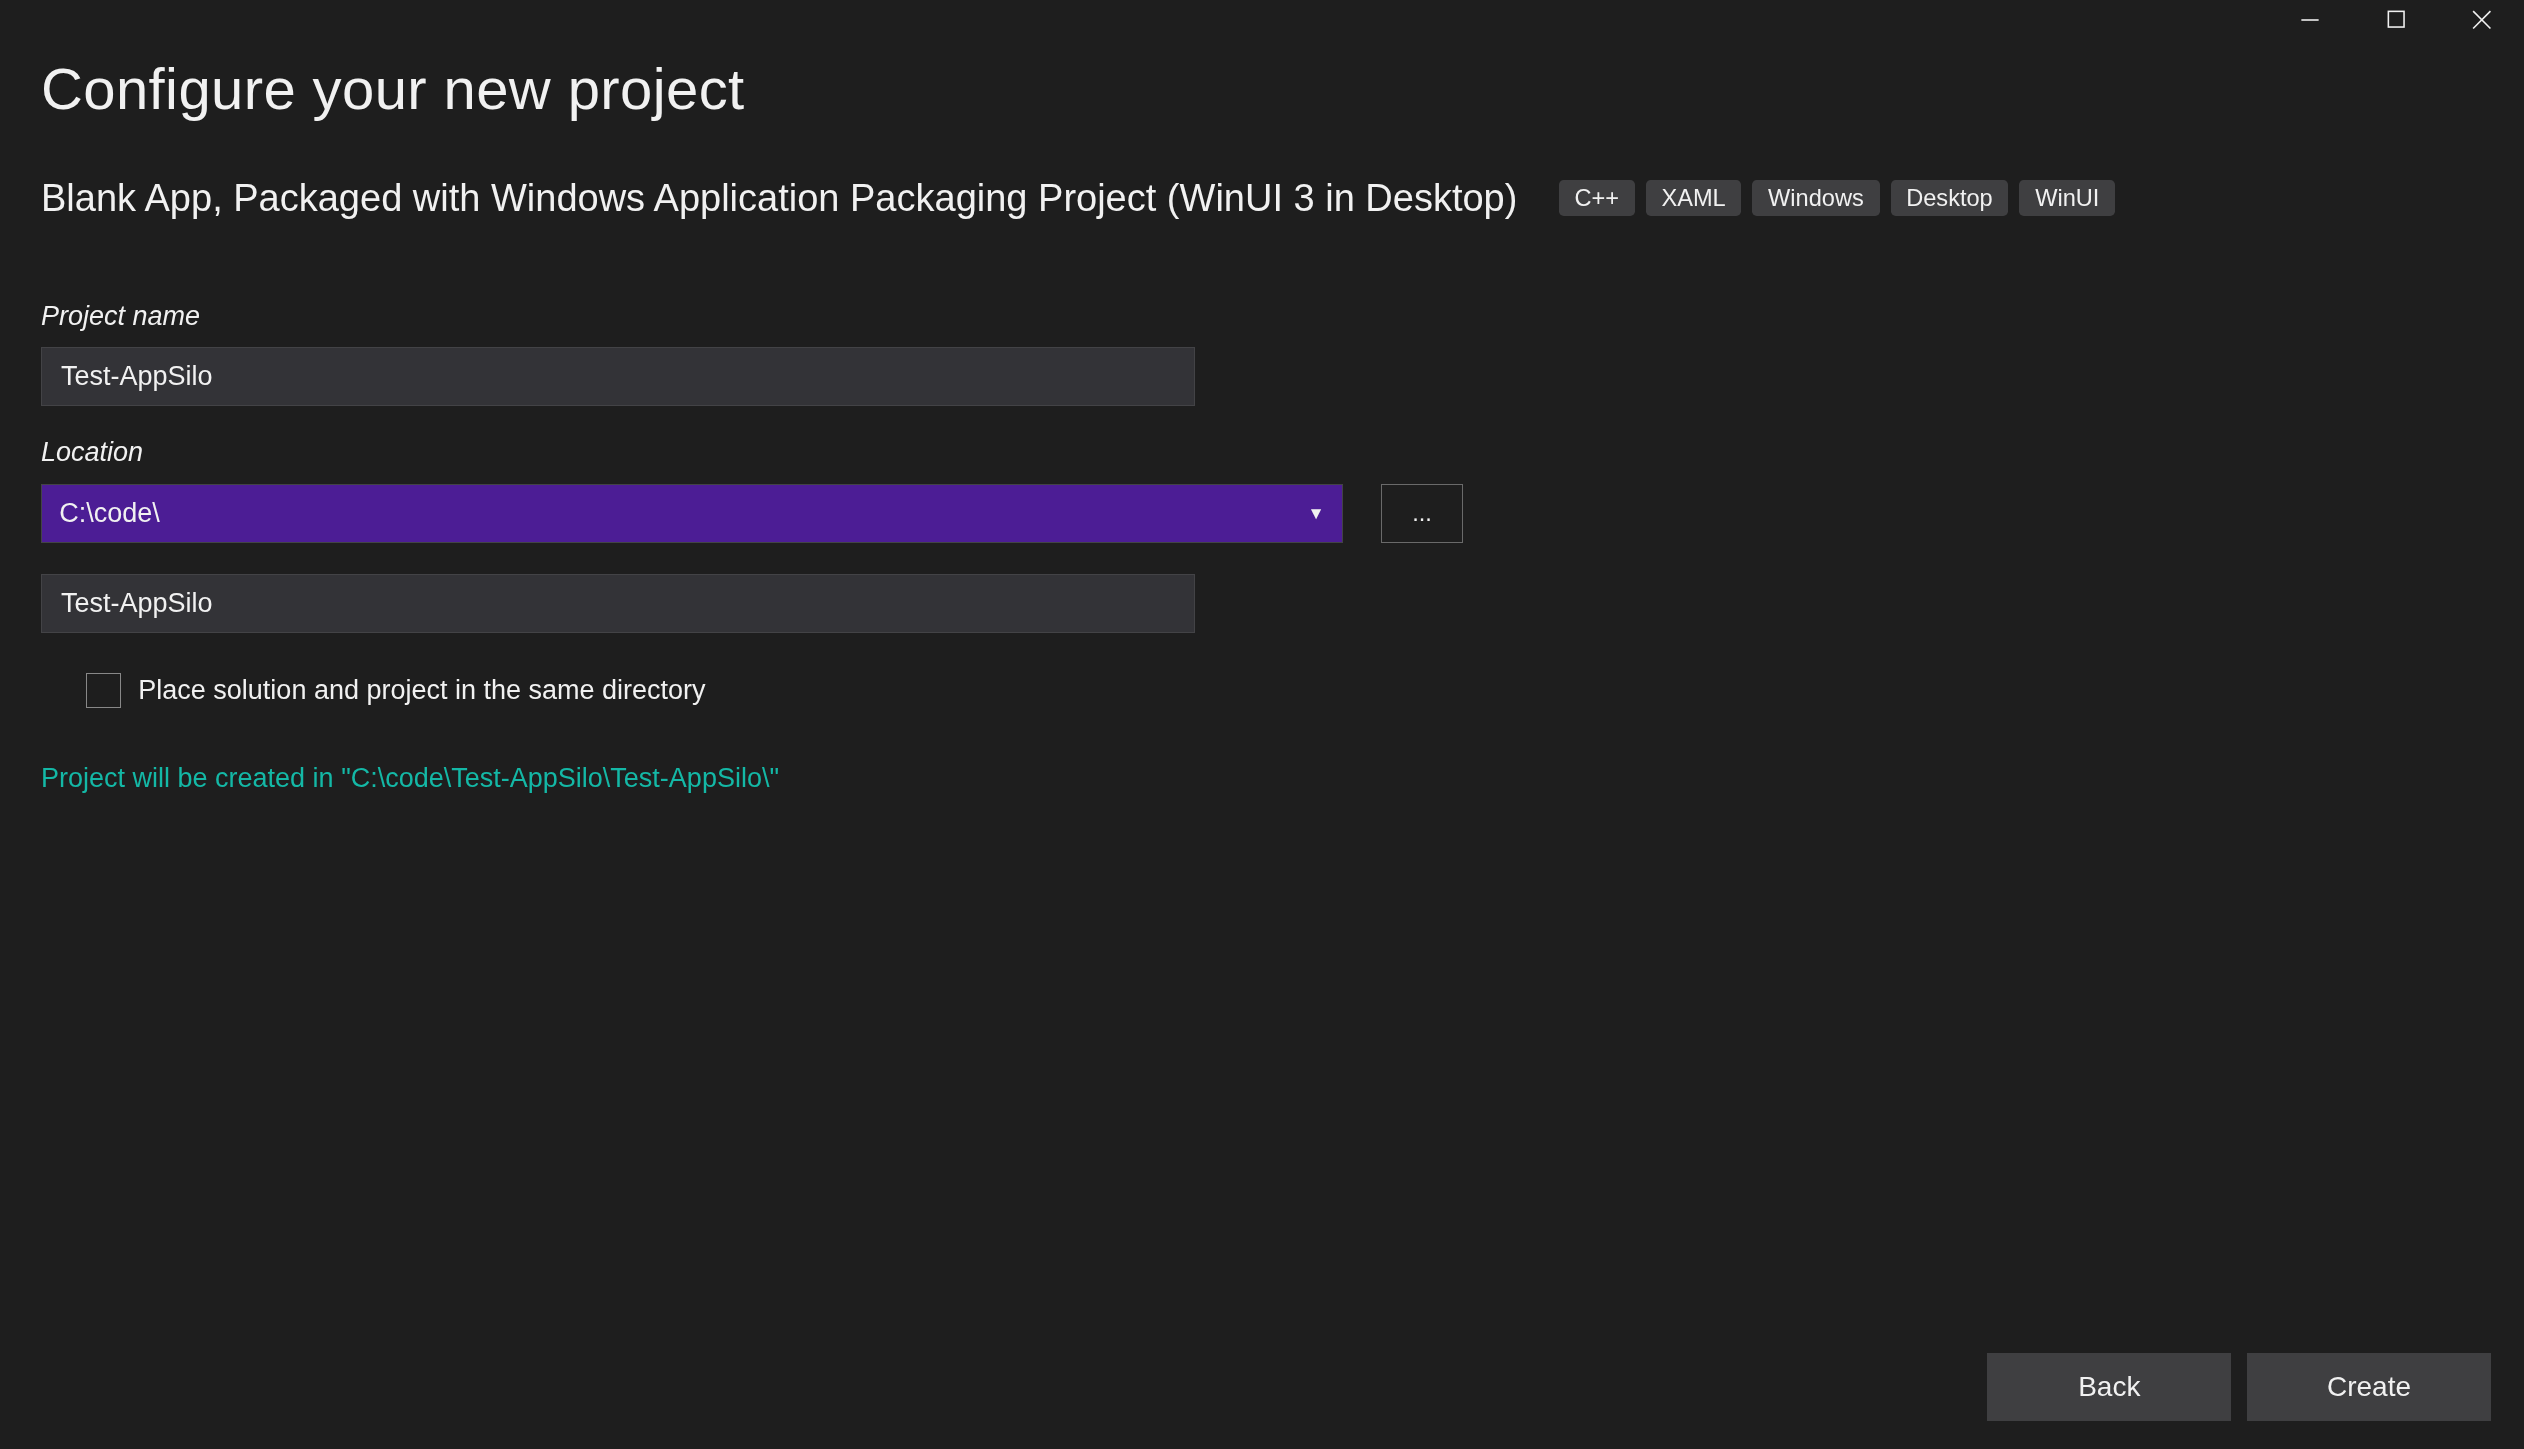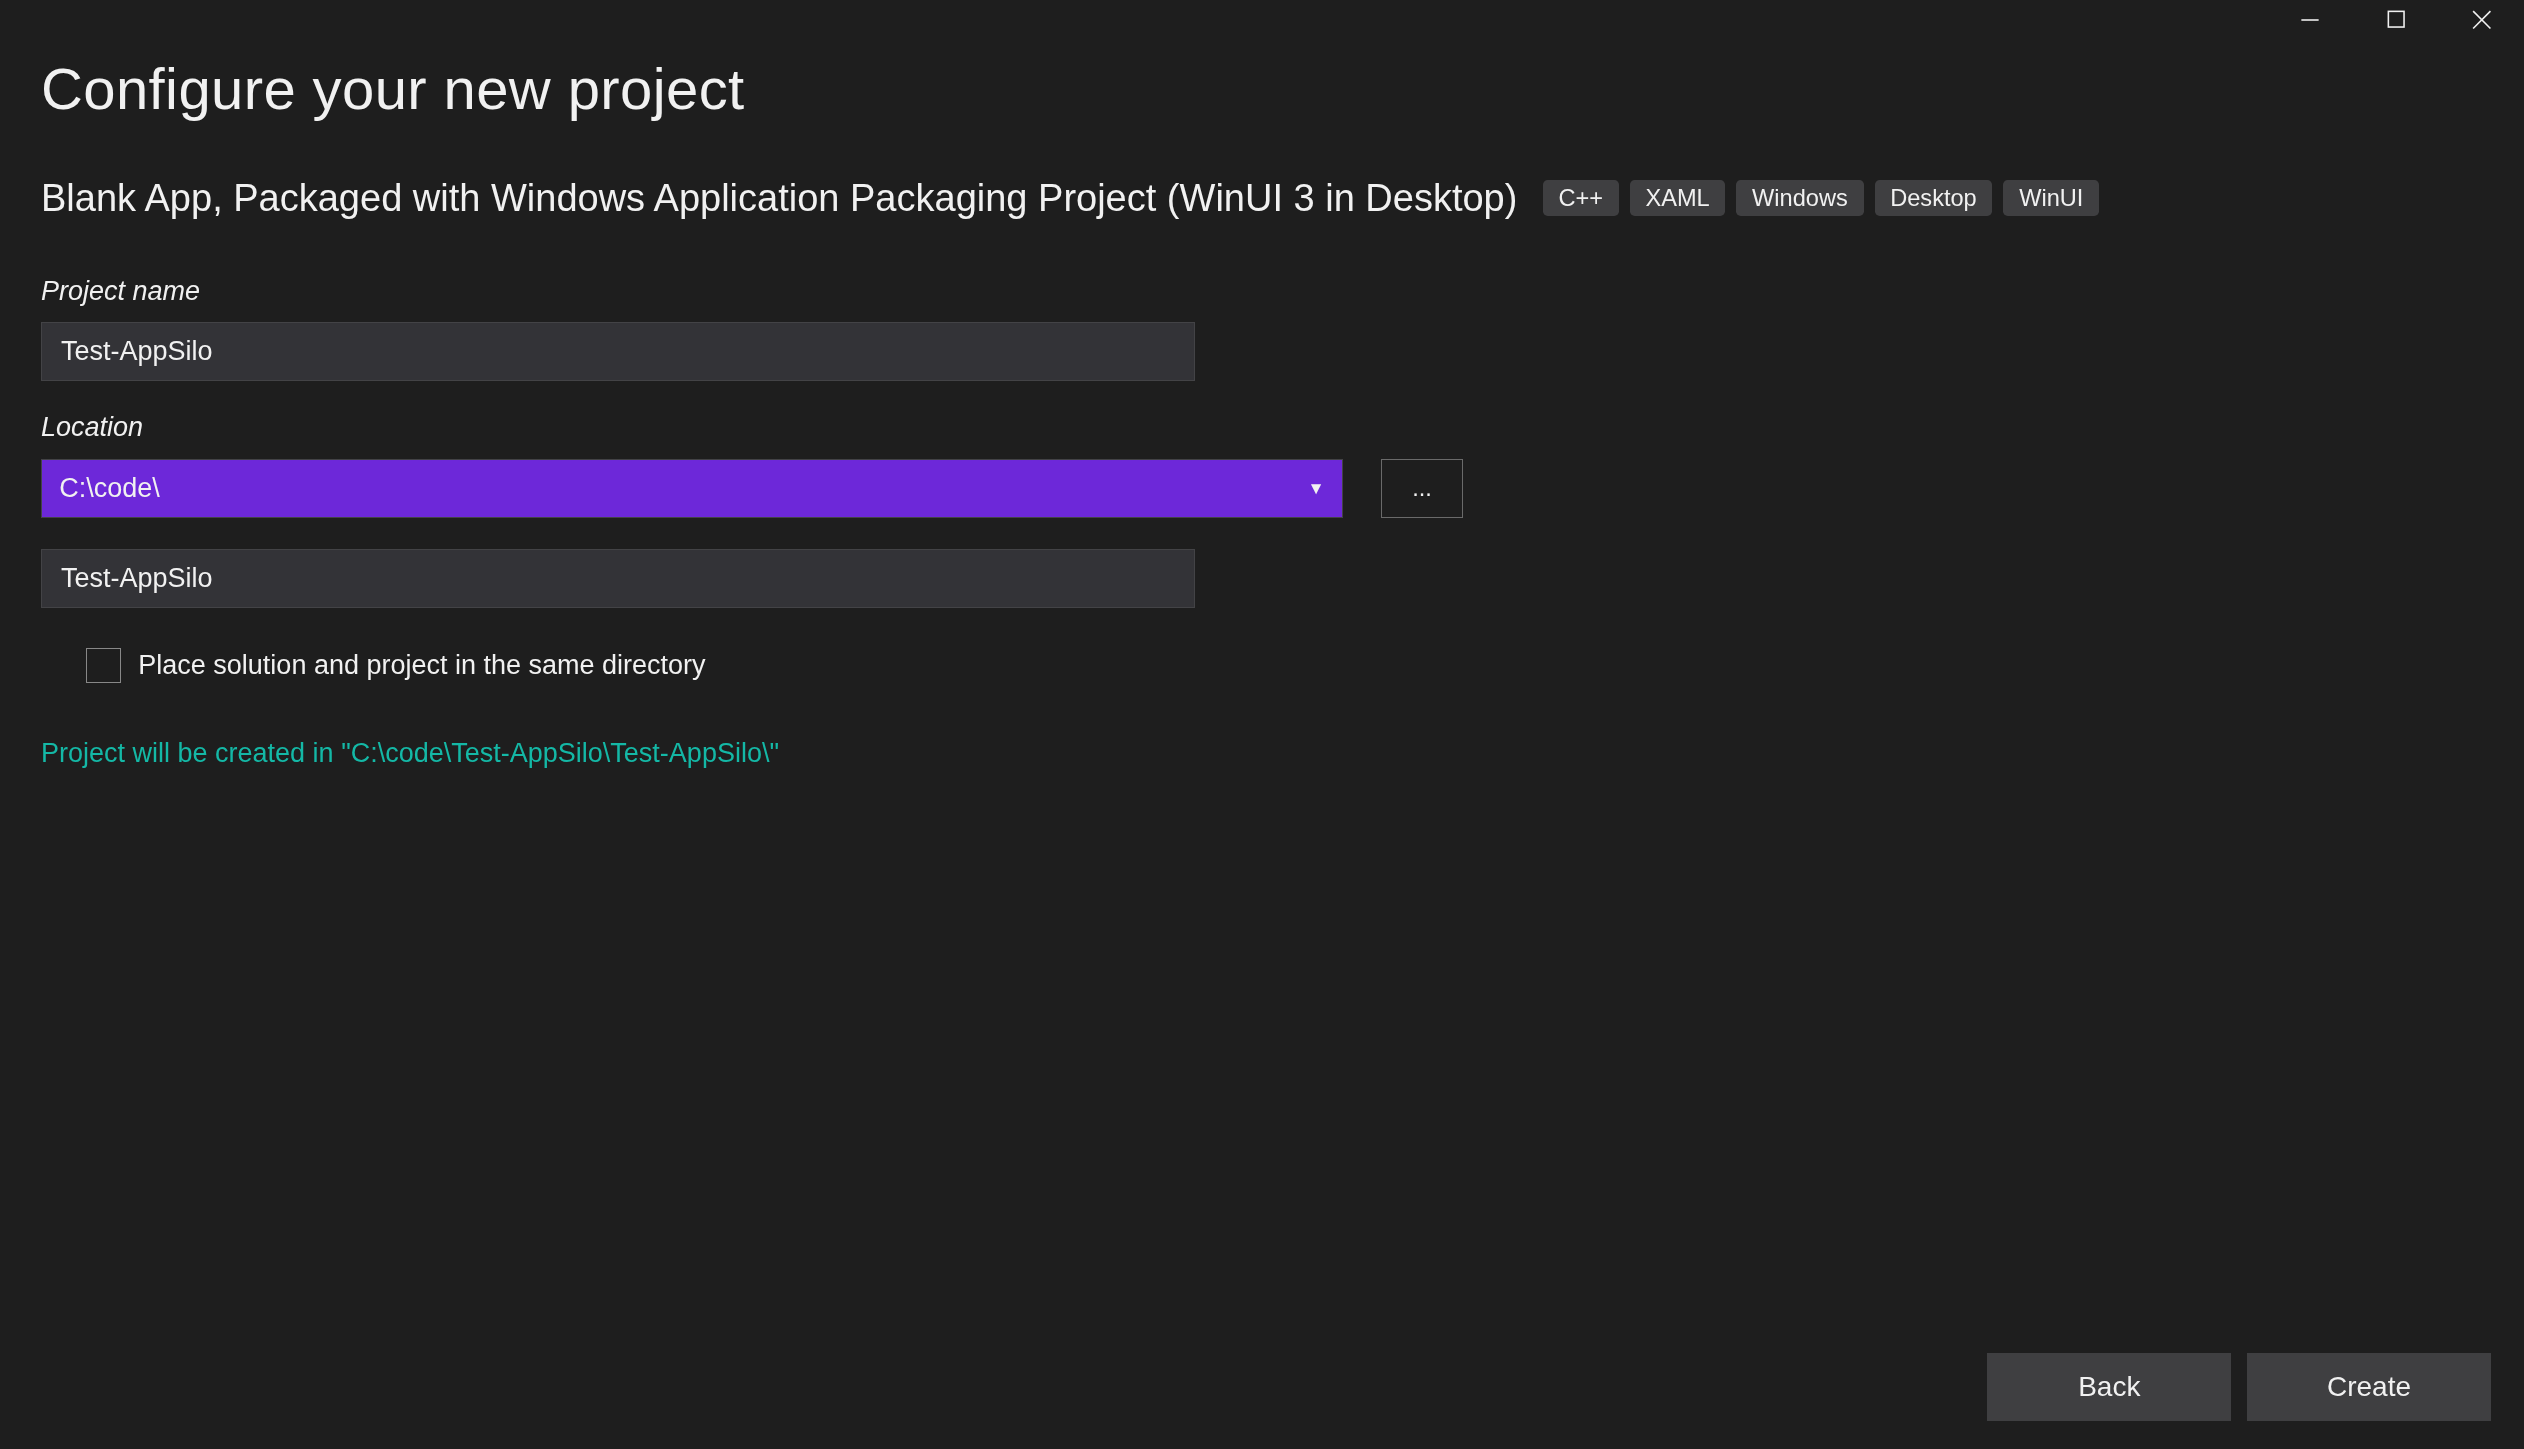--- a/index.html
+++ b/index.html
@@ -42,22 +42,22 @@
   }
   .page-title {
     font-size: 58px;
     font-weight: 350;
     margin-bottom: 55px;
     letter-spacing: 0.4px;
   }
   .template-row {
     display: flex;
     align-items: center;
-    gap: 5px;
-    margin-bottom: 56px;
+    gap: 21px;
+    margin-bottom: 81px;
   }
   .template-name {
     font-size: 38px;
     font-weight: 350;
   }
   .tags {
     display: flex;
     gap: 11px;
     margin-left: 20.4px;
   }
@@ -95,21 +95,21 @@
   }
   .combo-row {
     display: flex;
     align-items: center;
     gap: 38px;
     margin-bottom: 31px;
   }
   .combo {
     width: 1302px;
     height: 59px;
-    background: #6d28d9;
+    background: #4c1d95;
     border: 0.8px solid #434346;
     display: flex;
     align-items: center;
     justify-content: space-between;
     padding: 0 17.3px;
     cursor: pointer;
   }
   .combo-text {
     font-size: 27px;
     color: #f1f1f1;

